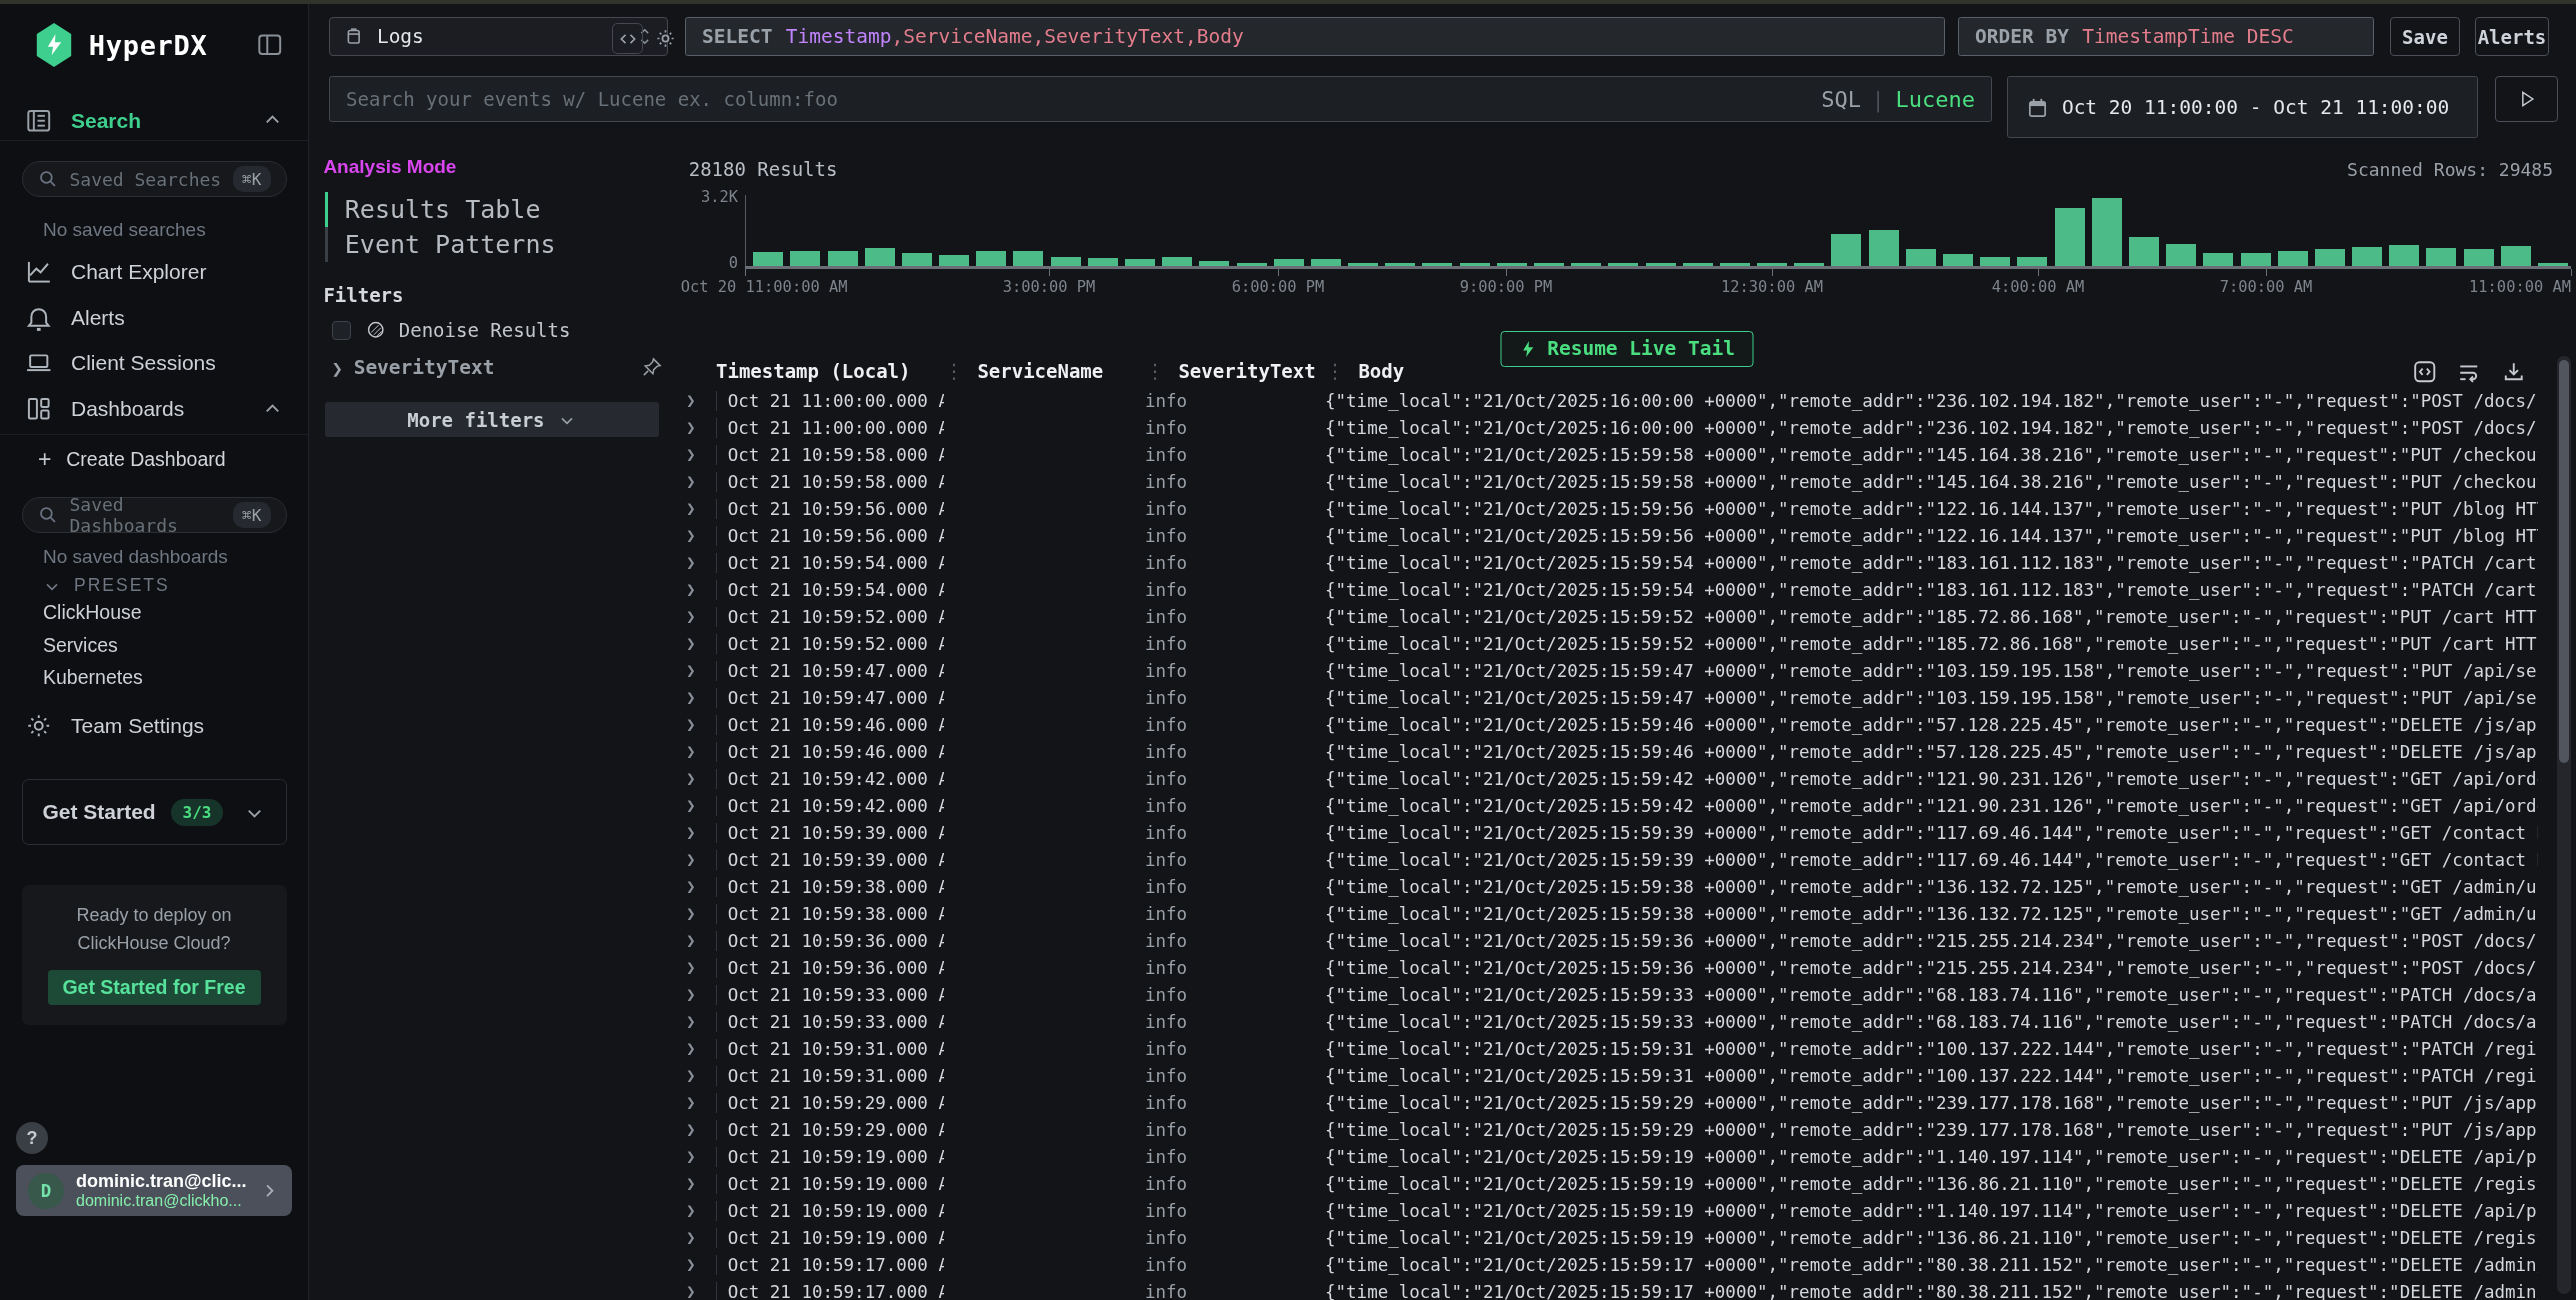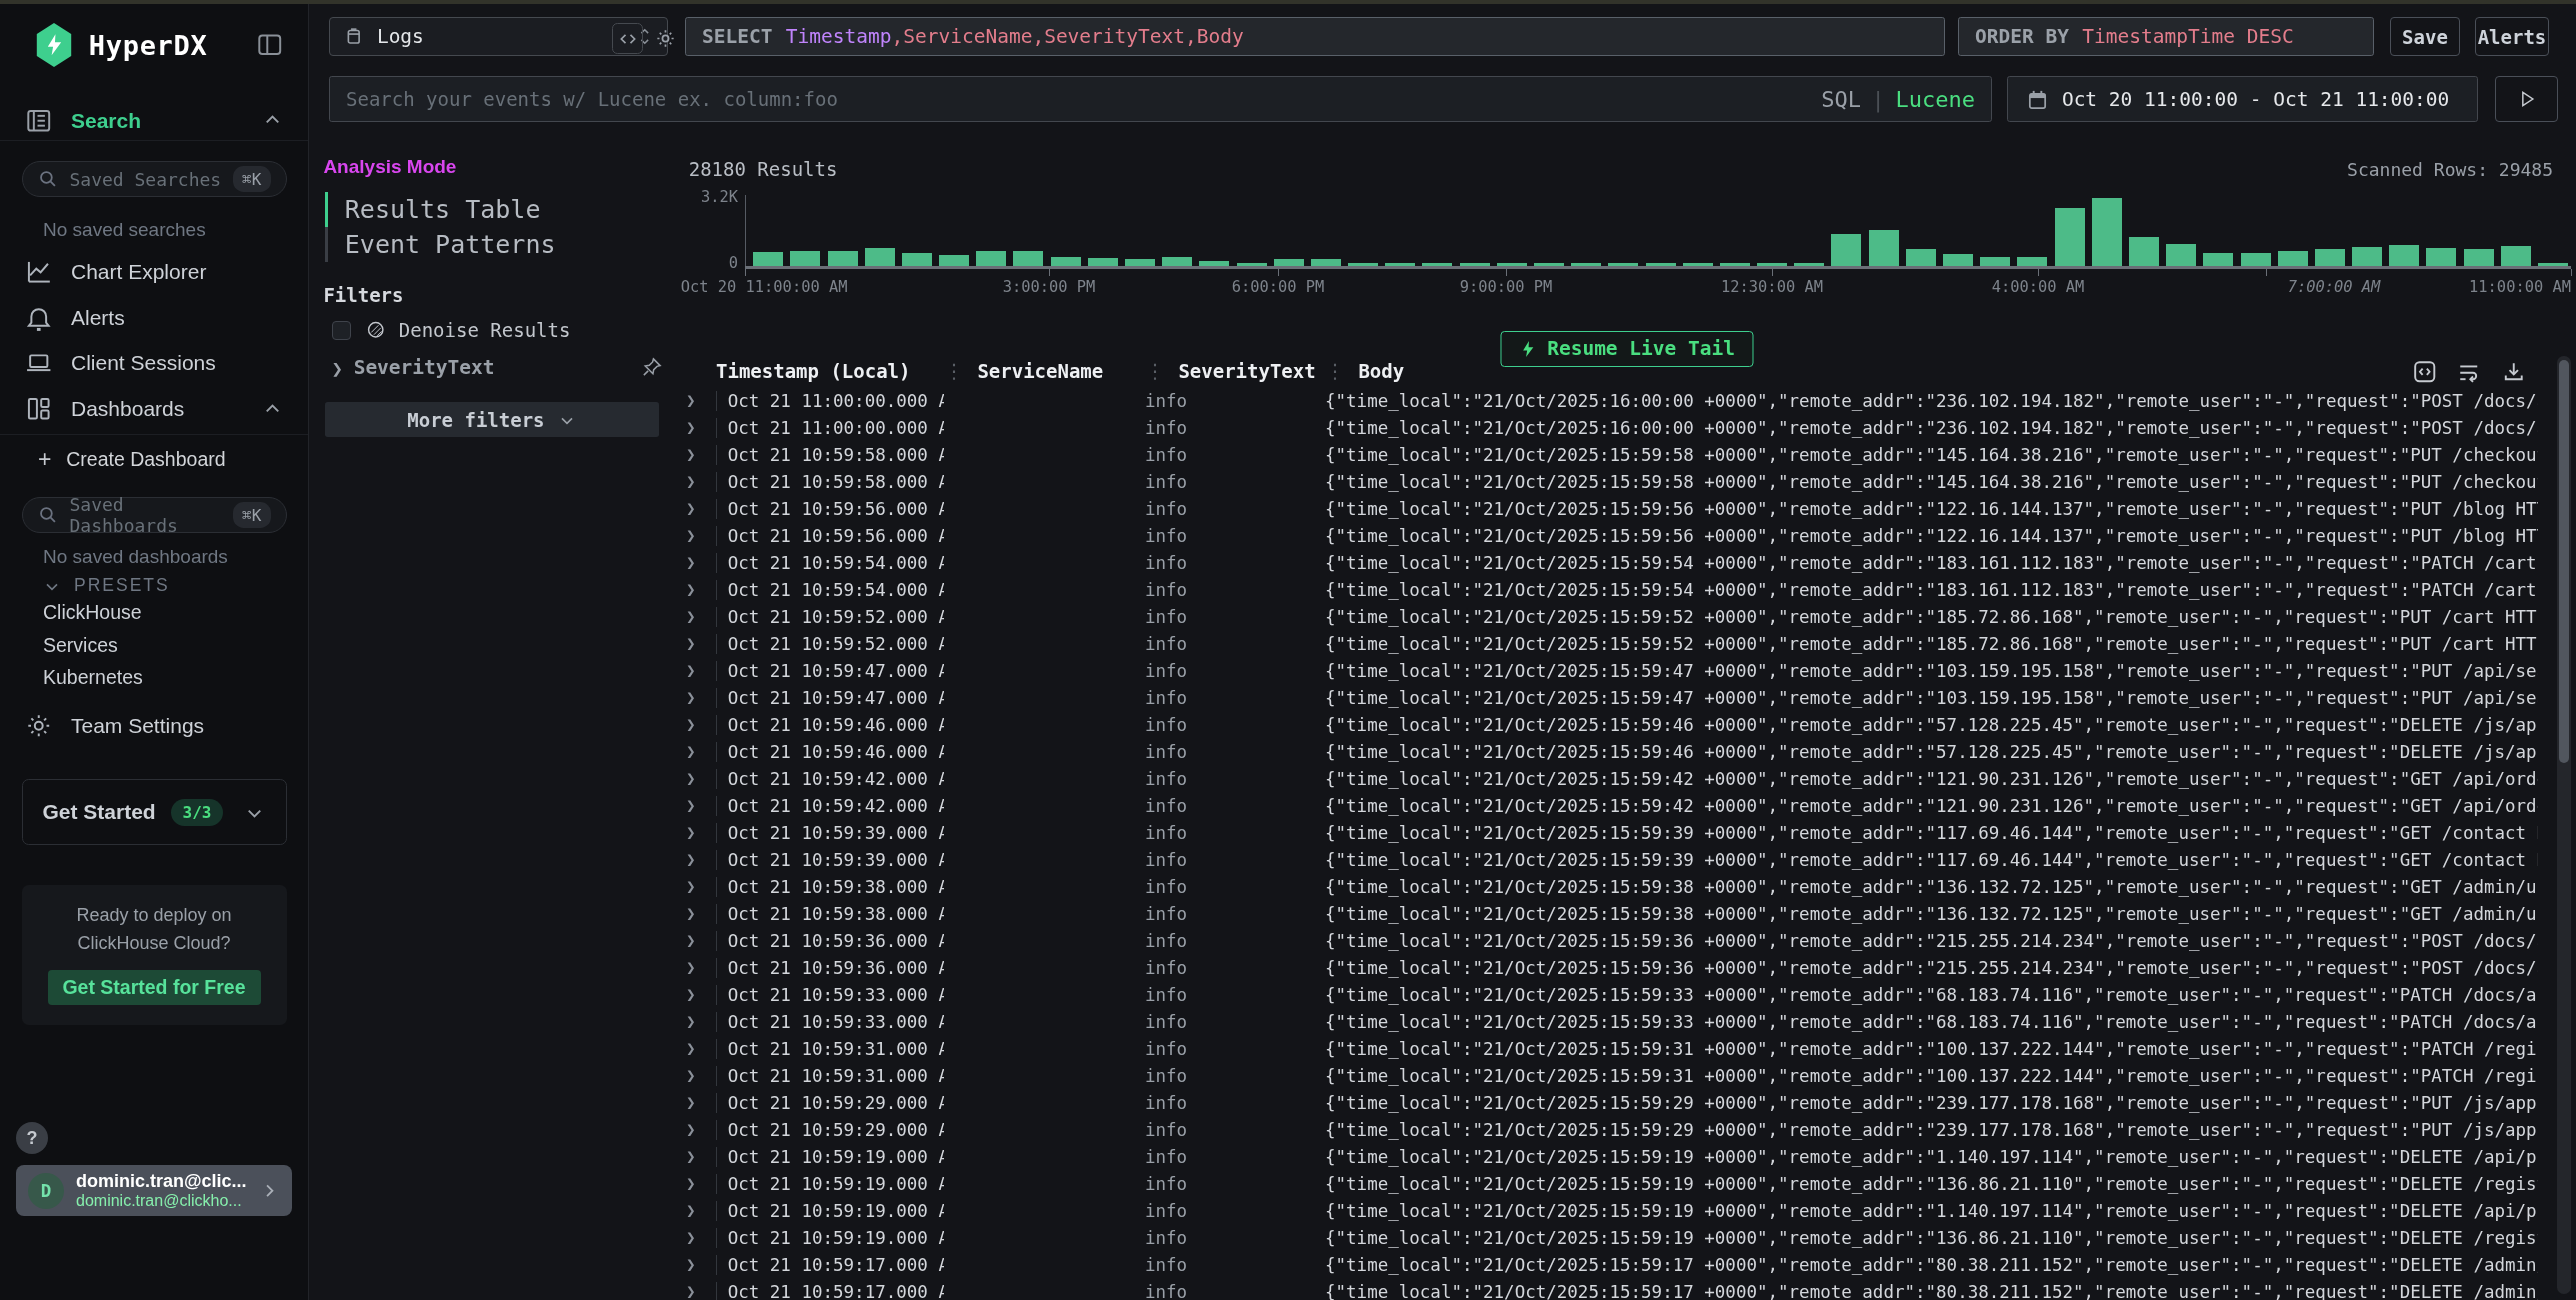--- a/index.html
+++ b/index.html
@@ -78,21 +78,21 @@
 
   .tbtn { position:absolute; top:17px; height:39px; border:1.3px solid #4a4f58; border-radius:4px; display:flex; align-items:center; justify-content:center; font-family:"DejaVu Sans Mono",monospace; font-weight:bold; font-size:19px; color:#ced3da; cursor:pointer; }
 
   .search-input { position:absolute; left:19px; top:76px; width:1663px; height:46px; background:#1c1f24; border:1.3px solid #43474e; border-radius:2.7px; display:flex; align-items:center; padding:0 16px; cursor:text; }
   .search-input .ph { color:#687078; font-family:"DejaVu Sans Mono",monospace; font-size:19px; }
   .langtoggle { margin-left:auto; display:flex; align-items:center; font-family:"DejaVu Sans Mono",monospace; font-size:22px; }
   .langtoggle .sql { color:#9aa0a8; cursor:pointer; }
   .langtoggle .sep { color:#4a4f55; margin:0 10.7px; }
   .langtoggle .lucene { color:#4ade80; cursor:pointer; }
 
-  .daterange { position:absolute; left:1697px; top:76px; width:471px; height:46px; background:#1c1f24; border:1.3px solid #43474e; border-radius:2.7px; display:flex; align-items:center; padding:0 17.5px; cursor:pointer; }
+  .daterange { position:absolute; left:1697px; top:76px; width:471px; height:62px; background:#1c1f24; border:1.3px solid #43474e; border-radius:2.7px; display:flex; align-items:center; padding:0 17.5px; cursor:pointer; }
   .daterange .ic { color:#9aa0a8; margin-right:13.4px; }
   .daterange .txt { font-family:"DejaVu Sans Mono",monospace; font-size:19.5px; color:#e6e8eb; white-space:nowrap; }
   .playbtn { position:absolute; left:2185px; top:76px; width:63px; height:46px; border:1.3px solid #4a4f58; border-radius:4px; display:flex; align-items:center; justify-content:center; color:#c6cad0; cursor:pointer; }
 
   
   .left-panel { position:absolute; left:0; top:128px; width:368px; bottom:0; }
   .lp-title { position:absolute; left:13.4px; top:28px; font-family:Liberation Sans, sans-serif; font-weight:bold; font-size:19px; color:#d946ef; }
   .mode-list { position:absolute; left:14.8px; top:64px; right:20px; }
   .mode-item { position:relative; padding-left:20px; height:35px; display:flex; align-items:center; font-family:"DejaVu Sans Mono",monospace; font-size:25px; color:#b7bcc3; cursor:pointer; }
   .mode-item::before { content:""; position:absolute; left:0; top:0; bottom:0; width:3.4px; background:#3a3e45; }
@@ -493,21 +493,21 @@
           <div class="xticklabel" style="left: 371px; transform: translateX(-50%);">3:00:00 PM</div>
           <div class="xtickline" style="left: 600px;"></div>
           <div class="xticklabel" style="left: 600px; transform: translateX(-50%);">6:00:00 PM</div>
           <div class="xtickline" style="left: 828px;"></div>
           <div class="xticklabel" style="left: 828px; transform: translateX(-50%);">9:00:00 PM</div>
           <div class="xtickline" style="left: 1094px;"></div>
           <div class="xticklabel" style="left: 1094px; transform: translateX(-50%);">12:30:00 AM</div>
           <div class="xtickline" style="left: 1360px;"></div>
           <div class="xticklabel" style="left: 1360px; transform: translateX(-50%);">4:00:00 AM</div>
           <div class="xtickline" style="left: 1588px;"></div>
-          <div class="xticklabel" style="left: 1656px; transform: translateX(-50%); font-style: italic;">7:00:00 AM</div>
+          <div class="xticklabel" style="left: 1588px; transform: translateX(-50%);">7:00:00 AM</div>
           <div class="xtickline" style="left: 1893px;"></div>
           <div class="xticklabel" style="left: 1893px; transform: translateX(-100%);">11:00:00 AM</div>
         </div>
     </div>
 
     <div class="livetail">
       <span class="bolt">
         <svg width="17.5" height="20" viewBox="0 0 24 24">
             <polygon points="13,1 5,14 10.5,14 9,23 19,9.5 12.5,9.5" fill="#4ade80"></polygon>
           </svg>

